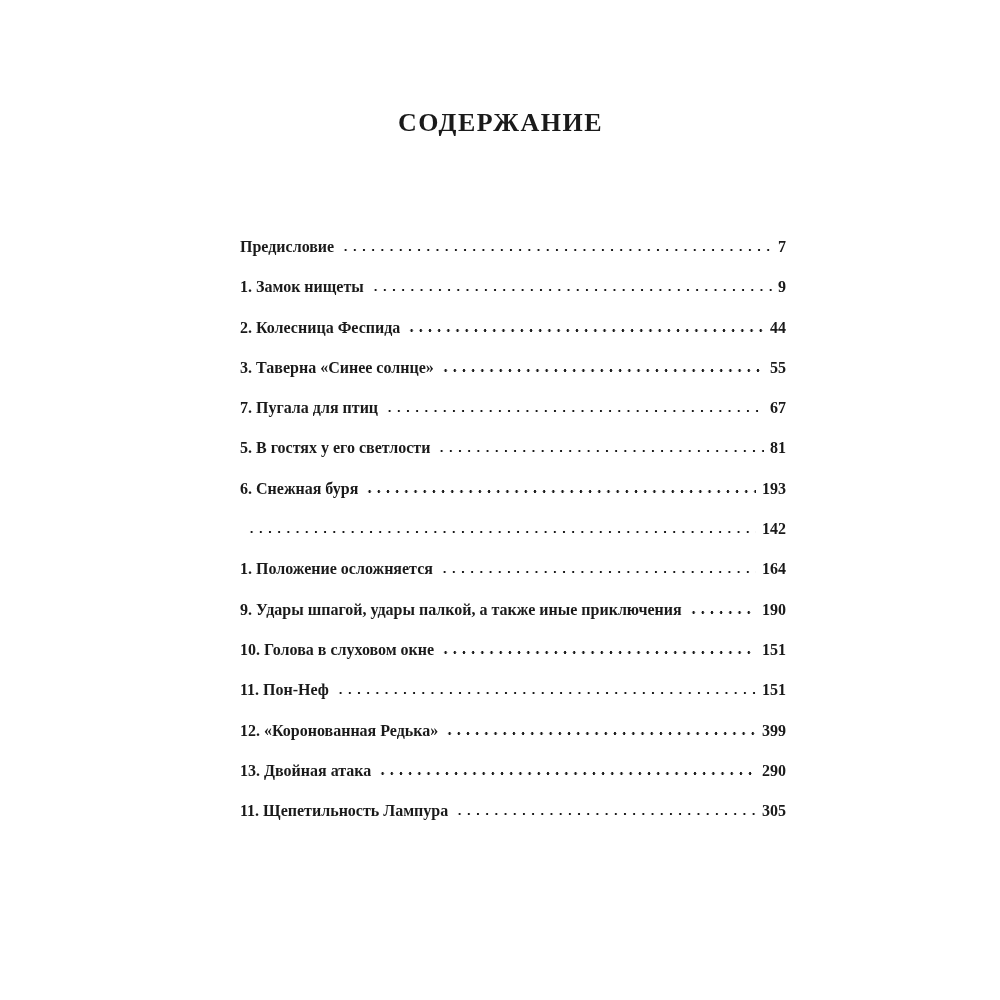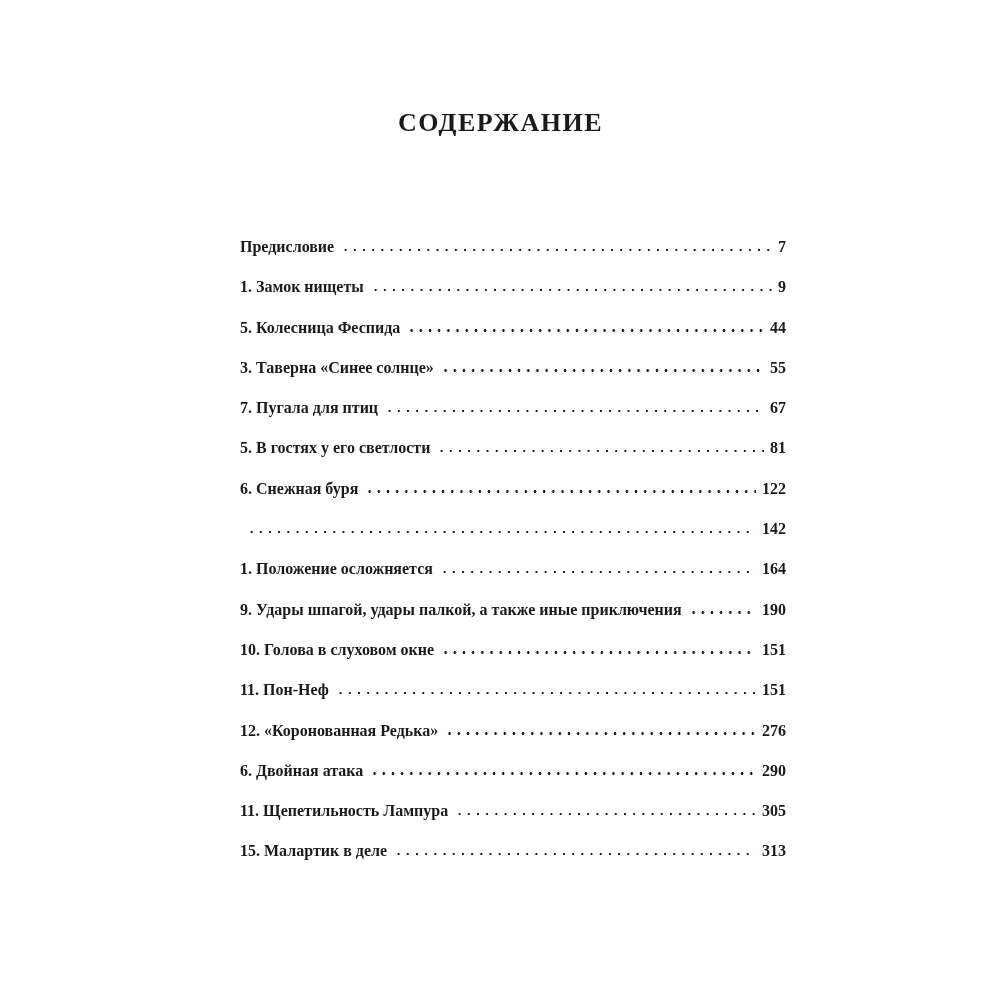--- a/index.html
+++ b/index.html
@@ -76,21 +76,21 @@
     <span class="label">Предисловие</span>
     <span class="leader"></span>
     <span class="num">7</span>
   </div>
       <div class="row">
     <span class="label">1. Замок нищеты</span>
     <span class="leader"></span>
     <span class="num">9</span>
   </div>
       <div class="row">
-    <span class="label">5. Колесница Феспида</span>
+    <span class="label">2. Колесница Феспида</span>
     <span class="leader"></span>
     <span class="num">44</span>
   </div>
       <div class="row">
     <span class="label">3. Таверна «Синее солнце»</span>
     <span class="leader"></span>
     <span class="num">55</span>
   </div>
       <div class="row">
     <span class="label">7. Пугала для птиц</span>
@@ -98,21 +98,21 @@
     <span class="num">67</span>
   </div>
       <div class="row">
     <span class="label">5. В гостях у его светлости</span>
     <span class="leader"></span>
     <span class="num">81</span>
   </div>
       <div class="row">
     <span class="label">6. Снежная буря</span>
     <span class="leader"></span>
-    <span class="num">122</span>
+    <span class="num">193</span>
   </div>
       <div class="row">
     <span class="leader"></span>
     <span class="num">142</span>
   </div>
       <div class="row">
     <span class="label">1. Положение осложняется</span>
     <span class="leader"></span>
     <span class="num">164</span>
   </div>
@@ -127,31 +127,26 @@
     <span class="num">151</span>
   </div>
       <div class="row">
     <span class="label">11. Пон-Неф</span>
     <span class="leader"></span>
     <span class="num">151</span>
   </div>
       <div class="row">
     <span class="label">12. «Коронованная Редька»</span>
     <span class="leader"></span>
-    <span class="num">276</span>
+    <span class="num">399</span>
   </div>
       <div class="row">
-    <span class="label">6. Двойная атака</span>
+    <span class="label">13. Двойная атака</span>
     <span class="leader"></span>
     <span class="num">290</span>
   </div>
       <div class="row">
     <span class="label">11. Щепетильность Лампура</span>
     <span class="leader"></span>
     <span class="num">305</span>
   </div>
-      <div class="row">
-    <span class="label">15. Малартик в деле</span>
-    <span class="leader"></span>
-    <span class="num">313</span>
-  </div>
     </div>
 </div>
 
 </body></html>

